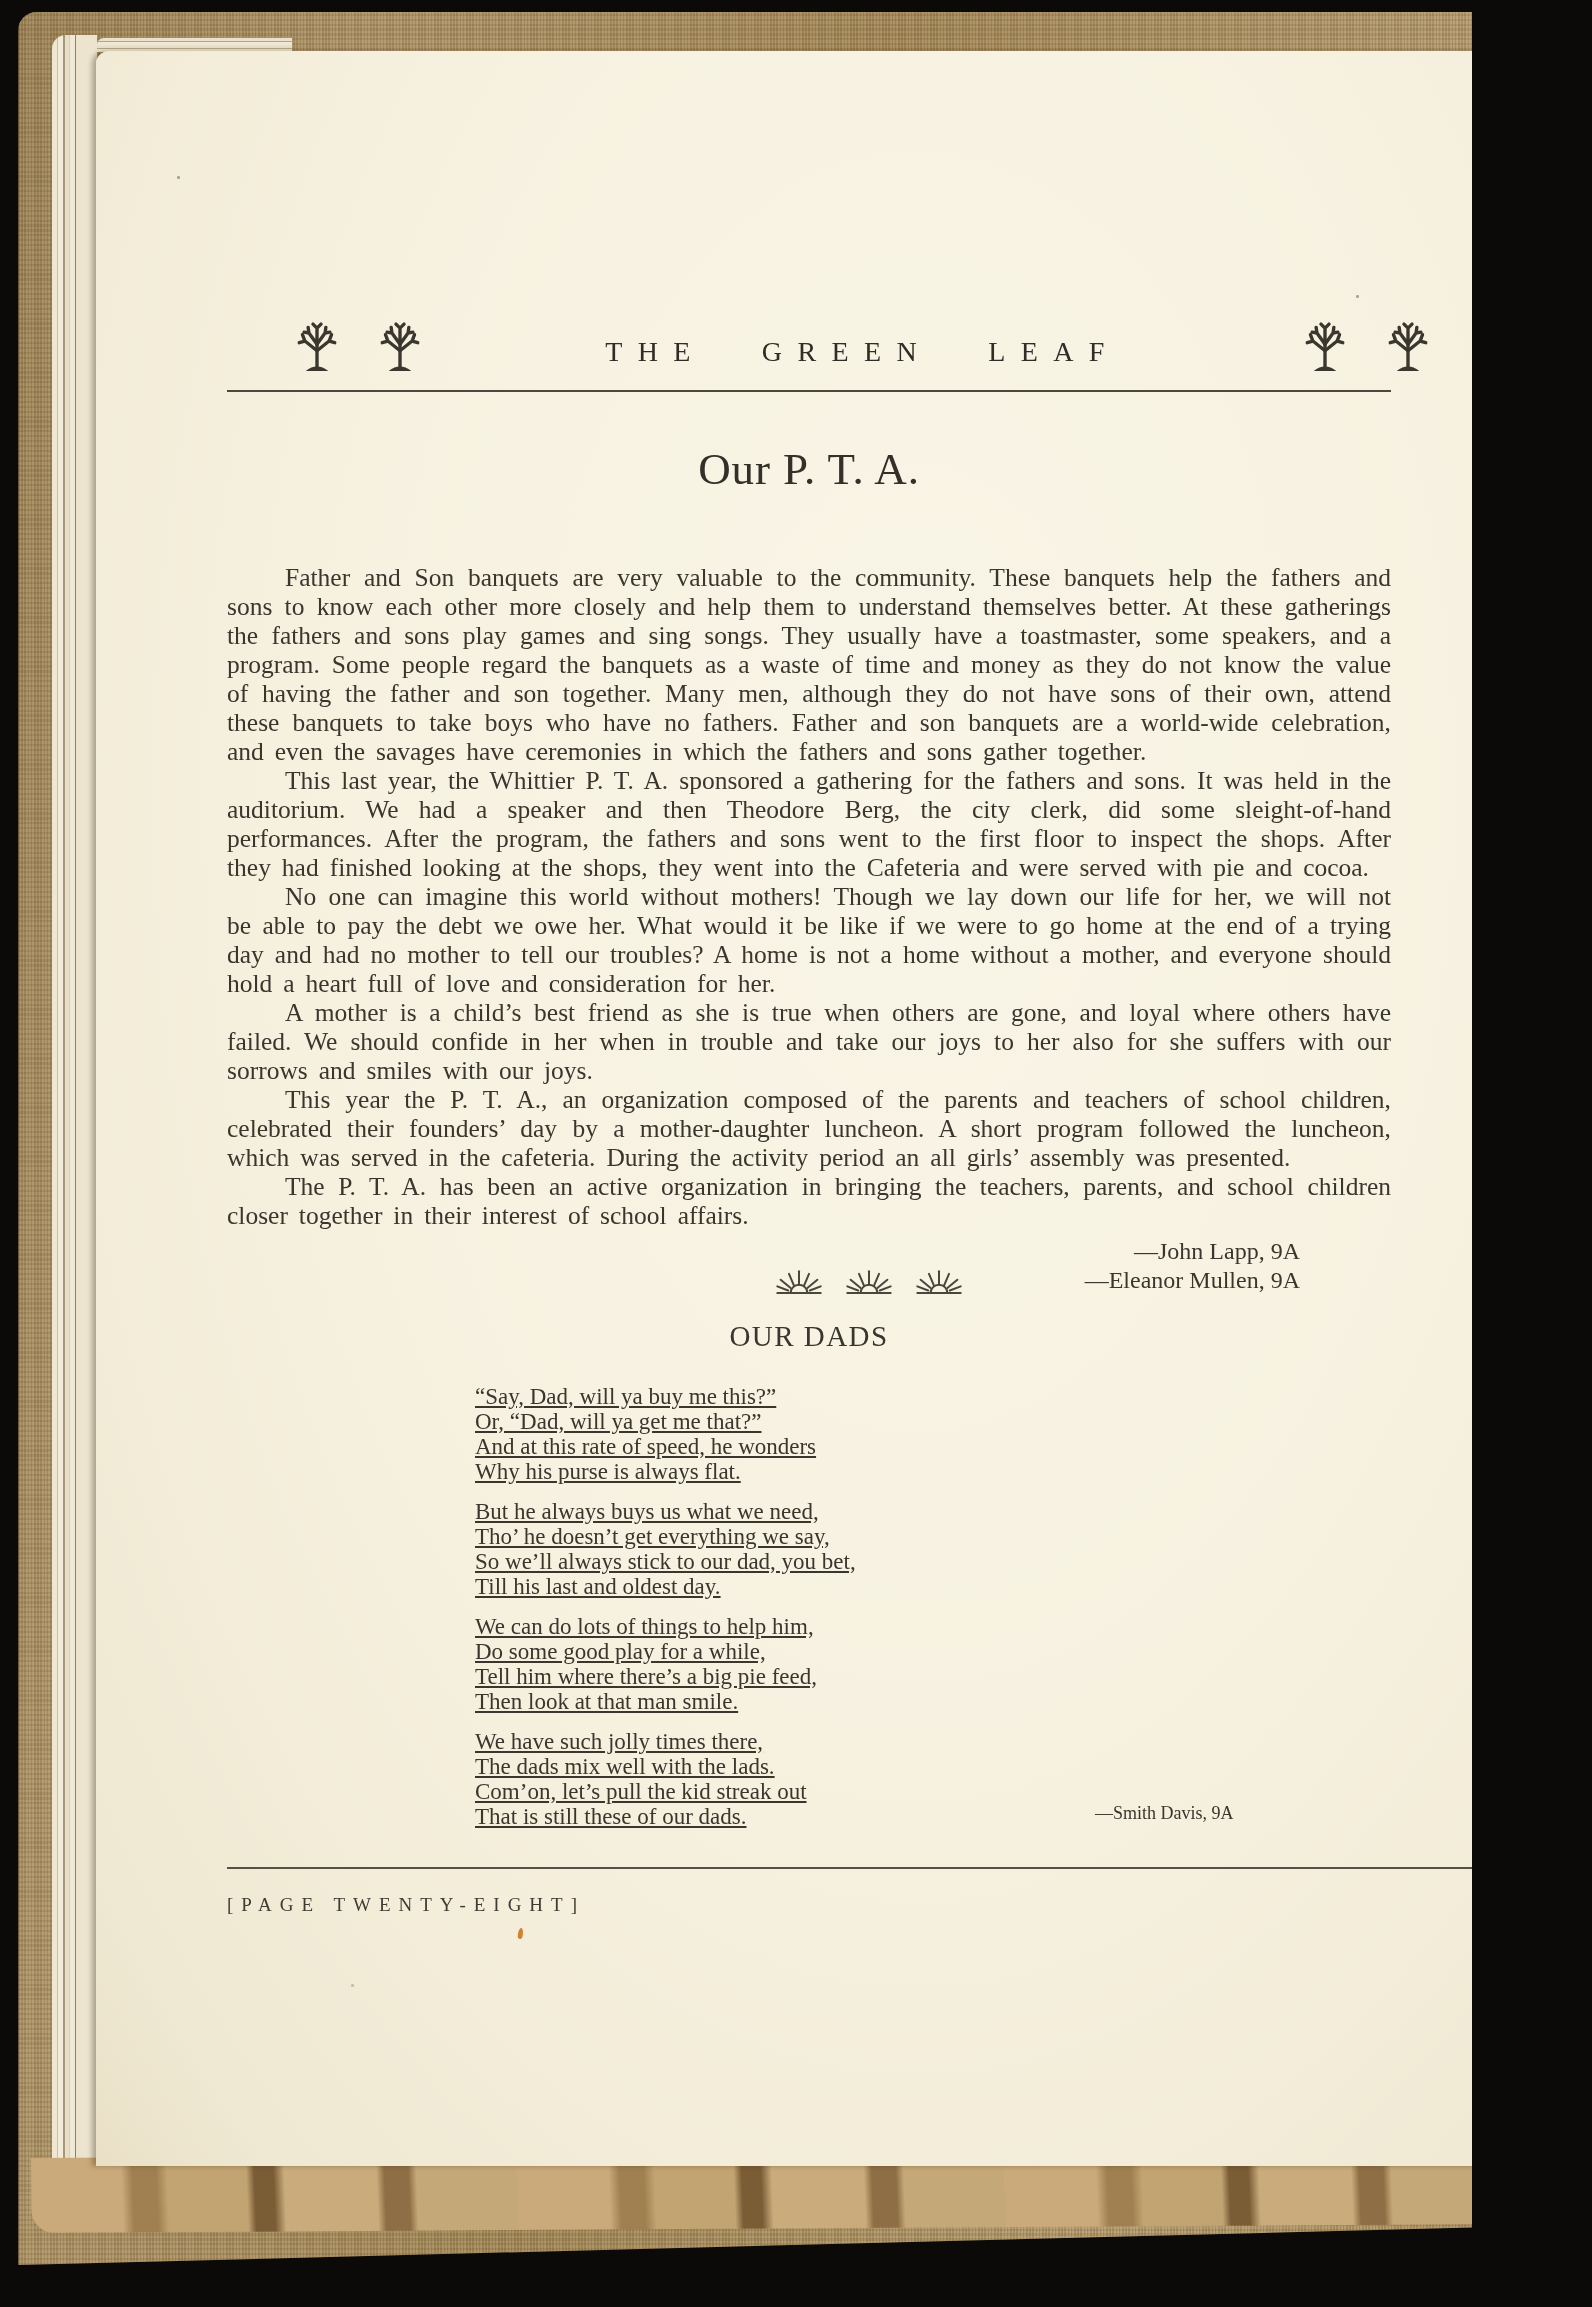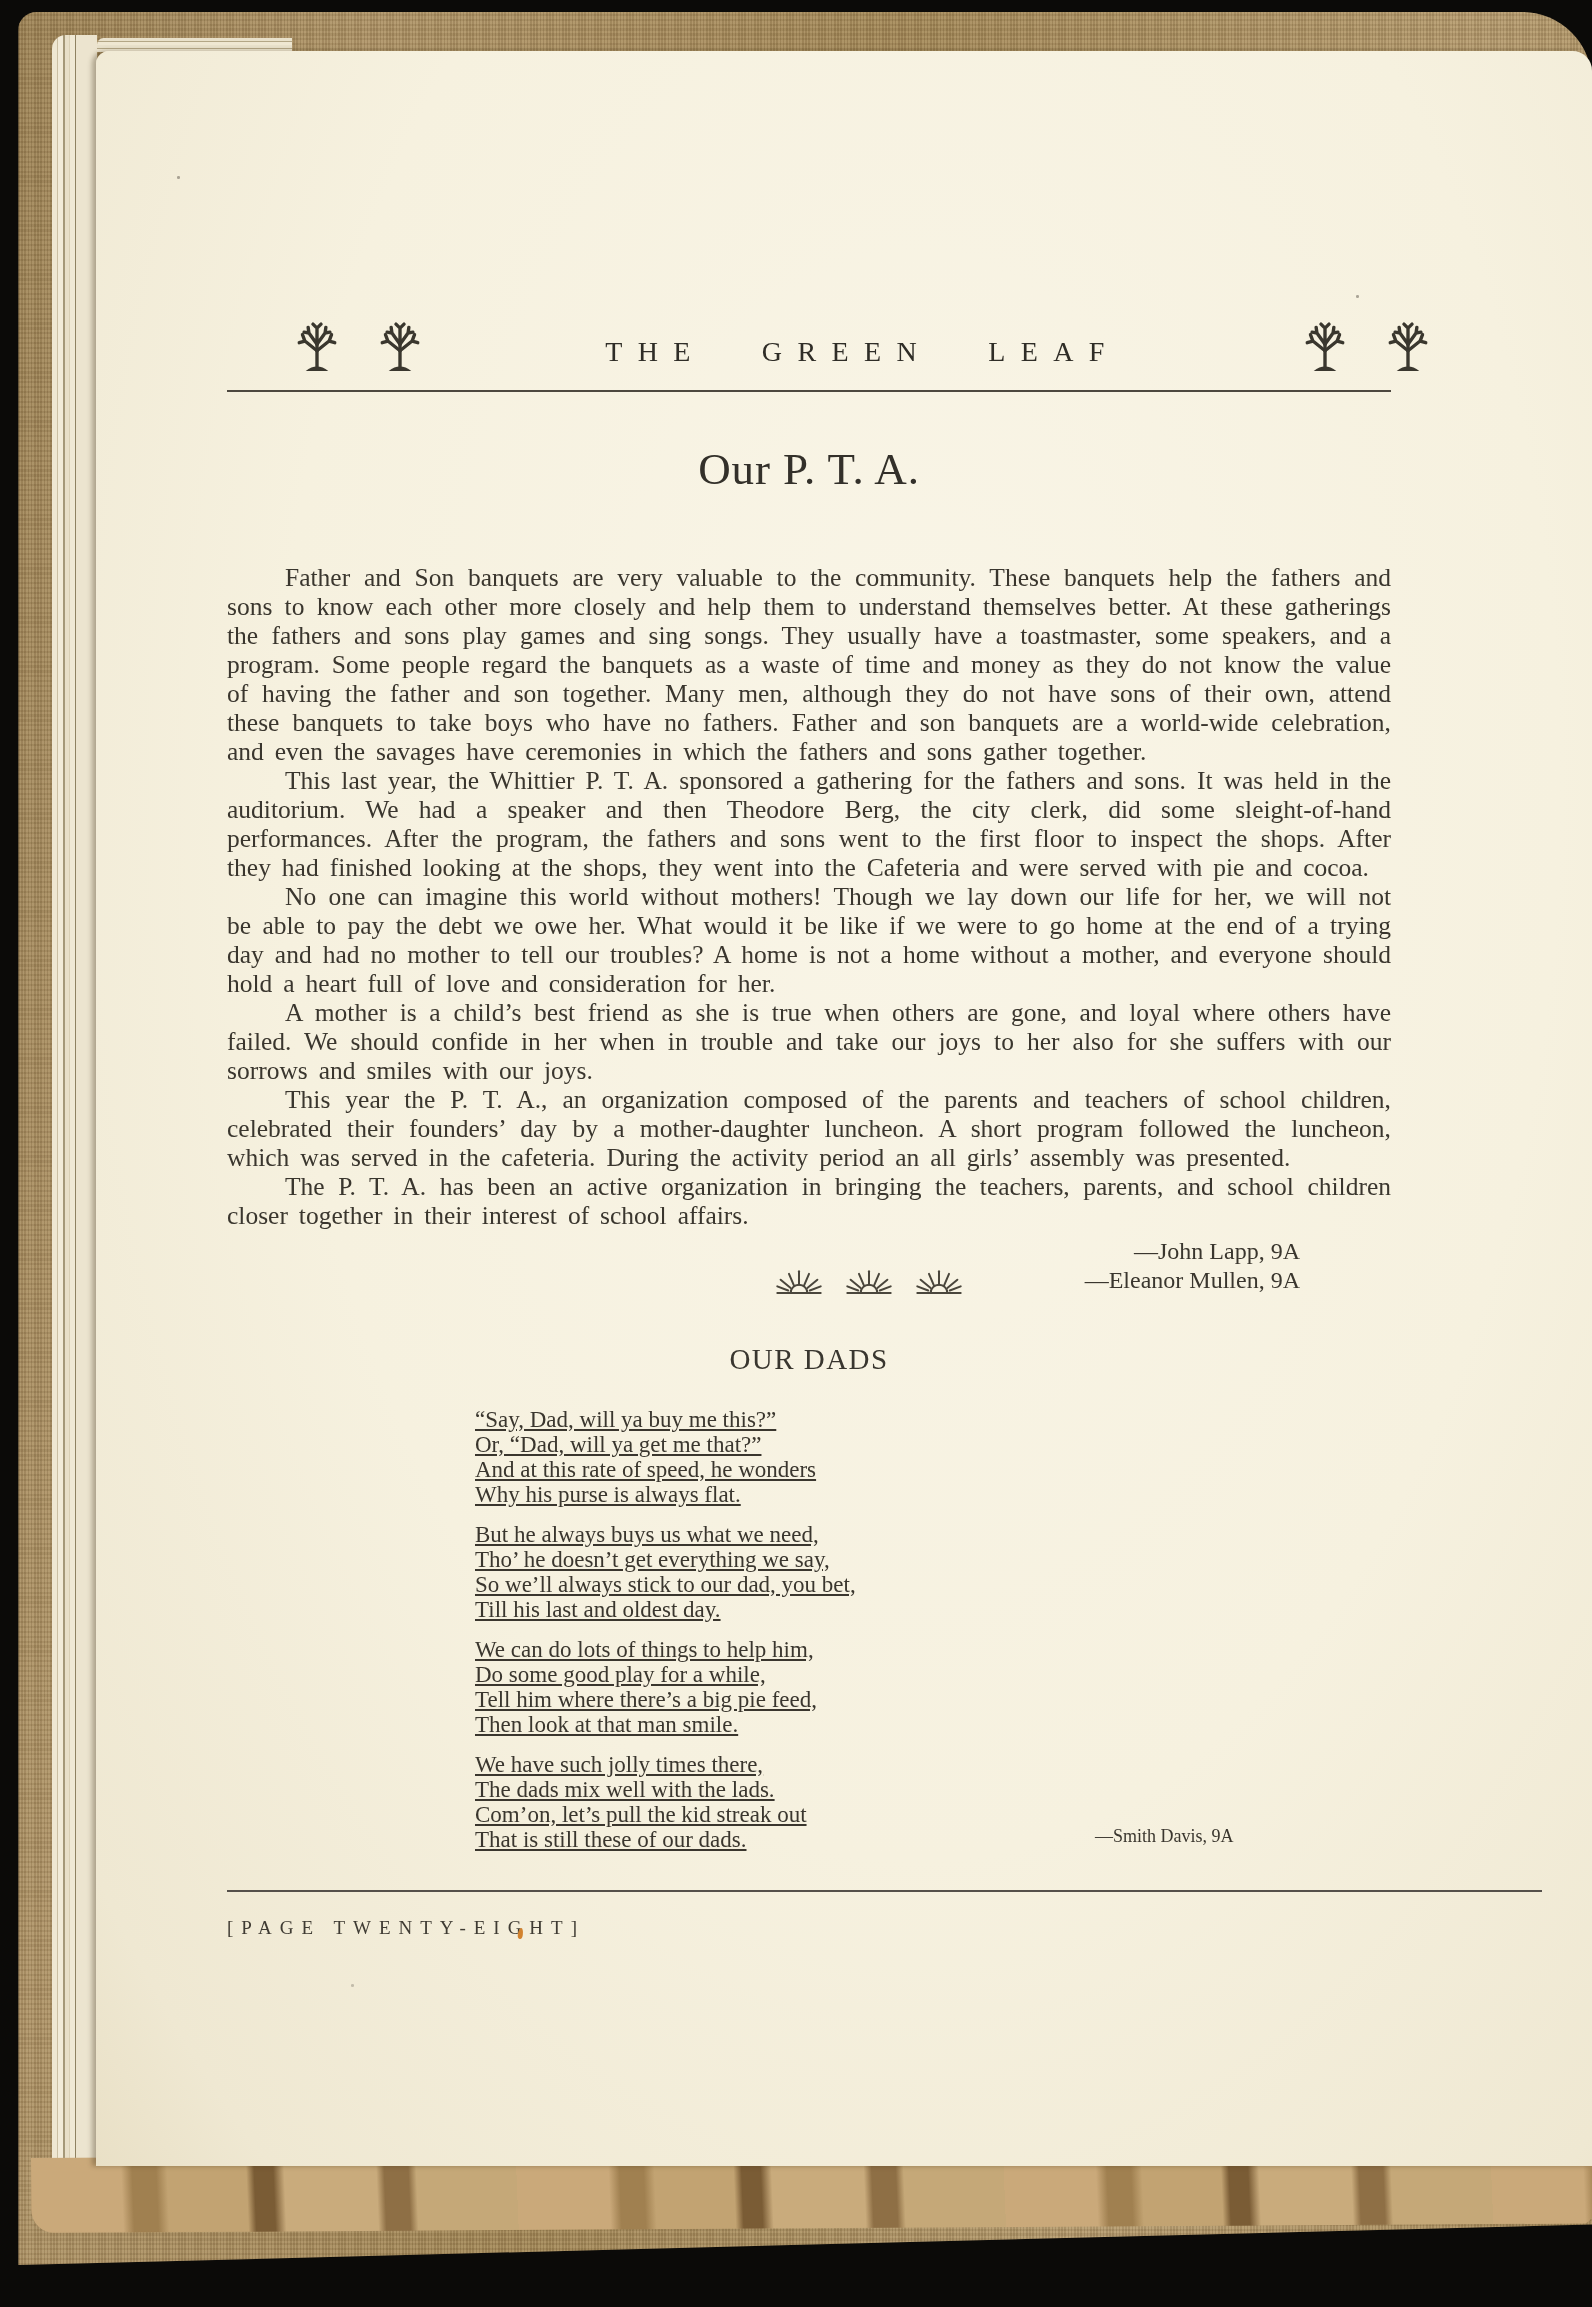--- a/index.html
+++ b/index.html
@@ -1,17 +1,17 @@
 <!DOCTYPE html>
 <html style="font-size:8.7px"><head>
 <meta charset="utf-8">
 <style>
   html,body{margin:0;padding:0;background:#0b0a08;}
   #screenshot{
-    position:relative;width:1592px;height:2307px;overflow:hidden;
+    position:relative;width:1472px;height:2307px;overflow:hidden;
     background:#0b0a08;
     font-family:"Liberation Serif","DejaVu Serif",serif;
   }
   
   .cover{
     position:absolute;left:18.4px;top:12px;width:1574px;height:2253px;
     background:linear-gradient(100deg,#9c8255 0%,#ad9266 18%,#a28757 45%,#b49a6e 75%,#a5895a 100%);
     border-radius:18.4px 70px 0 0;
     clip-path:polygon(0 0,100% 0,100% 98.2%,0 100%);
   }
@@ -81,21 +81,21 @@
   .sig-line{text-align:right;padding-right:91px;}
   .sig-line.with-ornaments{position:relative;}
   .ornament-row{
     position:absolute;left:544px;top:50%;transform:translateY(-46%);
     display:inline-flex;gap:14px;
   }
   .sun-icon{width:56px;height:34px;}
   
   .poem-title{
     text-align:center;font-size:29px;letter-spacing:.05em;
-    color:#39362f;margin-top:48px;
+    color:#39362f;margin-top:25px;
   }
   .poem{position:relative;margin:31px 0 0 248px;font-size:23px;line-height:25px;text-decoration:underline;}
   .stanza{margin:0 0 15px 0;}
   .poem-line{white-space:nowrap;}
   .poem-sig{
     position:absolute;left:620px;bottom:2.2px;
     font-size:18px;white-space:nowrap;
   }
   
   .footer-rule{border:0;border-top:2.2px solid #55504a;margin:38px -151px 0 0;}

